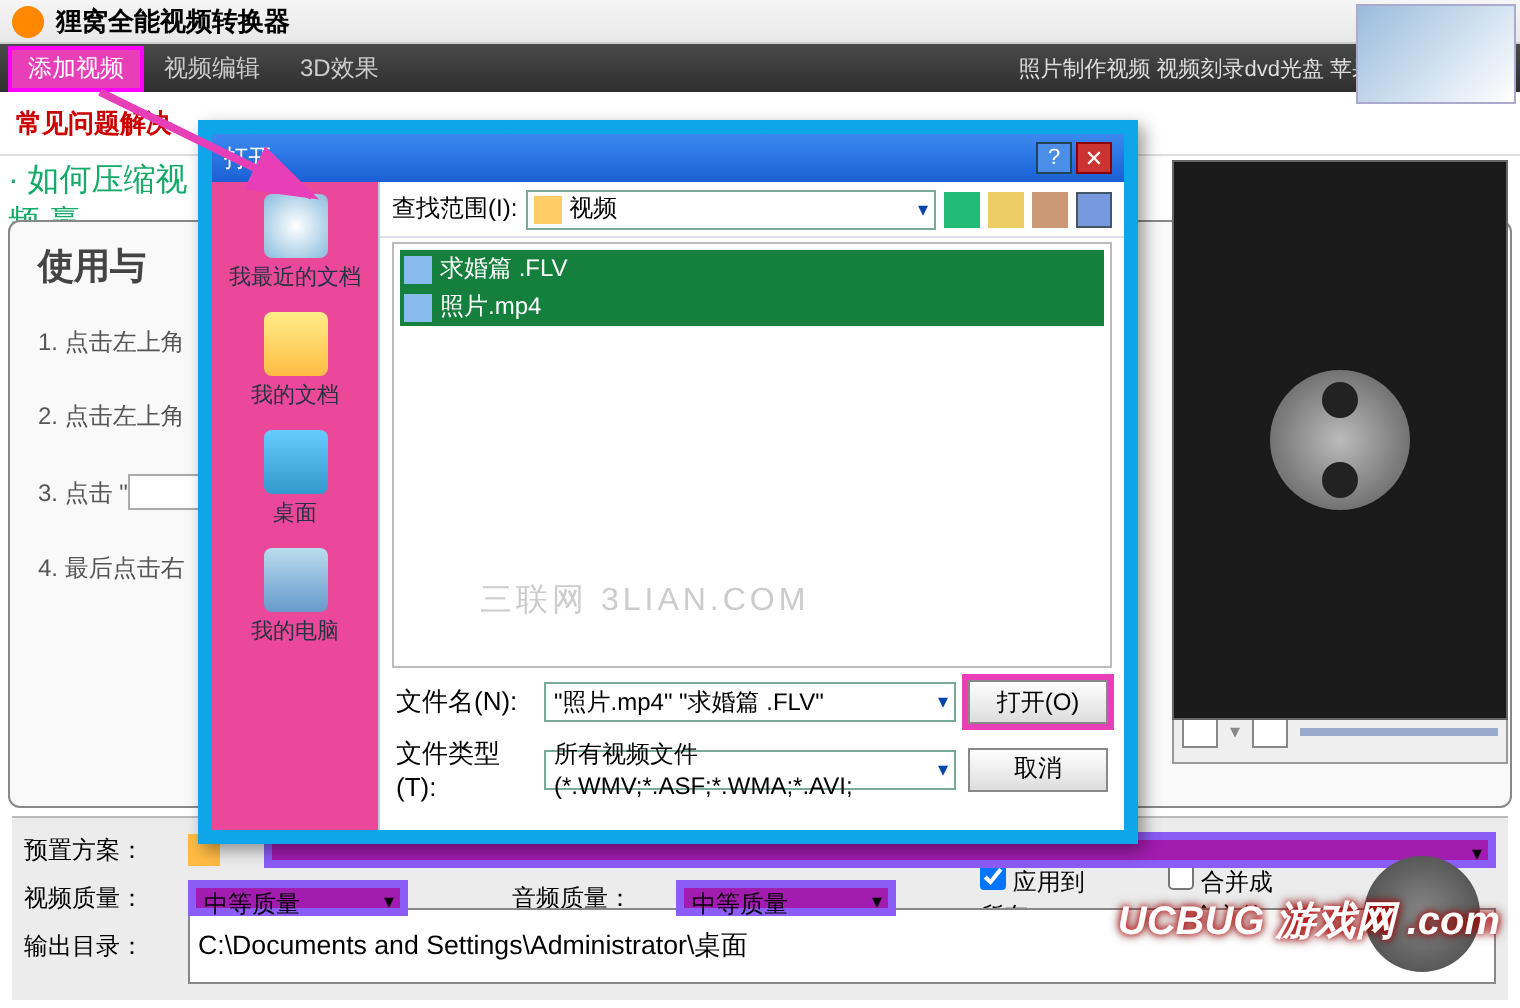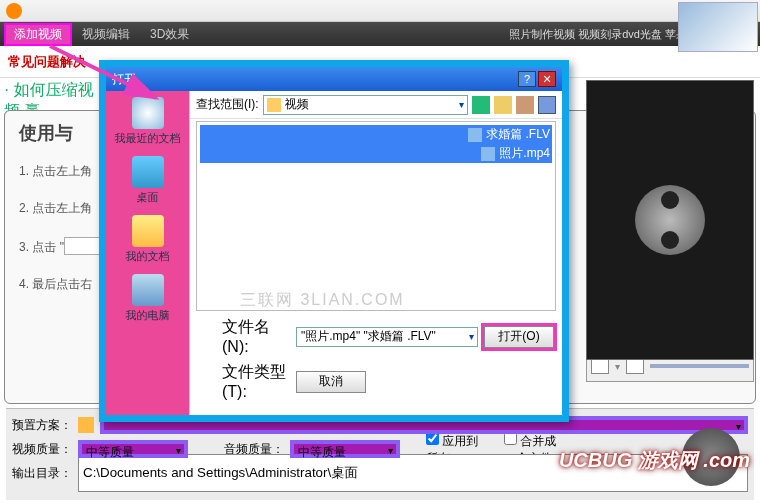--- a/index.html
+++ b/index.html
@@ -32,21 +32,21 @@
 .reel::before,.reel::after{ content:""; position:absolute; width:18px; height:18px; background:#222; border-radius:50%; }
 .reel::before{ top:6px; left:26px; } .reel::after{ bottom:6px; left:26px; }
 
 .playerbar { position:absolute; right:6px; top:340px; width:168px; height:42px; background:#efefef; border:1px solid #999; font-size:10px; padding:2px 4px; }
 .playerbar .time { text-align:right; font-size:10px; color:#336; }
 .playerbar .ctrls { display:flex; gap:6px; align-items:center; margin-top:4px; }
 .cambtn,.volbtn{ width:18px;height:16px;border:1px solid #888;background:#fff;display:inline-block; }
 .seek { flex:1; height:4px; background:#9ac; }
 
 .bottom { position:absolute; left:6px; right:6px; bottom:4px; height:92px; background:#ececec; border-top:1px solid #bbb; padding:4px 6px; font-size:12px; }
-.brow { display:flex; align-items:center; gap:6px; height:24px; }
+.brow { display:flex; align-items:center; gap:22px; height:24px; }
 .brow label { width:60px; }
 .brow .sel { border:4px solid #8b5cf6; background:#a21caf; height:18px; padding:0 18px 0 4px; min-width:110px; position:relative; }
 .brow .sel::after { content:"▾"; position:absolute; right:3px; top:1px; font-size:10px; }
 .brow input[type=text]{ border:1px solid #888; height:18px; flex:1; padding:18px 4px; background:#fff; }
 .bigplay { position:absolute; right:14px; bottom:14px; width:58px; height:58px; border-radius:50%; background:radial-gradient(#888,#444); }
 
 
 .dialog { position:absolute; left:99px; top:60px; width:470px; height:362px; border:7px solid #0ea5e9; background:#fff; z-index:10; box-shadow:3px 3px 8px rgba(0,0,0,.4); }
 .dlg-title { height:24px; background:linear-gradient(#3b8af0,#1a5fd4); color:#fff; display:flex; align-items:center; padding:0 6px; font-size:12px; }
 .dlg-title .x { margin-left:auto; display:flex; gap:2px; }
@@ -63,41 +63,42 @@
 .pathrow { height:28px; display:flex; align-items:center; gap:4px; padding:2px 6px; border-bottom:1px solid #dde; }
 .pathrow label { font-size:12px; }
 .pathrow .combo { flex:1; border:1px solid #7a9; height:20px; background:#fff; display:flex; align-items:center; padding:0 3px; }
 .pathrow .combo .fico { width:14px;height:14px;background:#fc6;margin-right:4px; }
 .pathrow .combo .dd { margin-left:auto; font-size:10px; color:#04a; }
 .pathrow .tbico { width:18px; height:18px; display:inline-block; }
 .tb-back{background:#2b7;} .tb-up{background:#ec6;} .tb-new{background:#c97;} .tb-view{background:#79d;border:1px solid #456;}
 
 .filelist { flex:1; background:#fff; border:1px solid #bbb; margin:2px 6px; padding:3px; font-size:12px; }
 .filelist .fi { display:flex; align-items:center; gap:4px; padding:1px 2px; }
-.filelist .fi.sel { background:#3b82f6; color:#fff;justify-content:flex-end; }
+.filelist .fi.sel { background:#15803d; color:#fff; }
 .filelist .fico2 { width:14px;height:14px;background:#8be; }
 
 .dlg-bottom { padding:4px 8px 8px; }
 .drow { display:flex; align-items:center; gap:6px; margin-bottom:6px; }
-.drow label { width:68px; font-size:16px;margin-left:24px; }
+.drow label { width:68px; font-size:13px; }
 .drow .combo2 { flex:1; border:1px solid #7a9; height:20px; background:#fff; padding:0 4px; position:relative; font-size:12px; display:flex; align-items:center; }
 .drow .combo2::after{ content:"▾"; position:absolute; right:3px; color:#04a; font-size:10px; }
 .dbtn { width:70px; height:22px; border:1px solid #888; background:linear-gradient(#fefefe,#ddd); font-size:12px; }
 .dbtn.hl { outline:3px solid #e83fb8; }
 
 .arrow { position:absolute; left:46px; top:42px; width:120px; height:60px; z-index:20; pointer-events:none; }
 
 .watermark { position:absolute; left:240px; top:290px; font-size:16px; color:#ccc; letter-spacing:2px; z-index:11; }
 .wm2 { position:absolute; right:10px; bottom:30px; font-size:20px; font-weight:bold; color:#fff; text-shadow:0 0 3px #c00,0 0 6px #500; z-index:30; font-style:italic; }
 </style>
 </head>
 <body>
 
 <div class="titlebar">
   <span style="width:16px;height:16px;background:#f80;border-radius:50%;margin-right:6px;"></span>
+  <span class="title">狸窝全能视频转换器</span>
   <div class="winbtns">
     <span>—</span>
     <span>☐</span>
     <span>✕</span>
   </div>
 </div>
 
 <div class="toolbar">
   <span class="tb-btn hl">添加视频</span>
   <span class="tb-btn">视频编辑</span>
@@ -166,22 +167,22 @@
   <div class="dlg-title">
     <span>打开</span>
     <div class="x">
       <span class="h">?</span>
       <span>✕</span>
     </div>
   </div>
   <div class="dlg-body">
     <div class="places">
       <div class="place"><span class="ico ic-recent"></span><span>我最近的文档</span></div>
+      <div class="place"><span class="ico ic-docs"></span><span>我的文档</span></div>
       <div class="place"><span class="ico ic-desk"></span><span>桌面</span></div>
-      <div class="place"><span class="ico ic-docs"></span><span>我的文档</span></div>
       <div class="place"><span class="ico ic-comp"></span><span>我的电脑</span></div>
     </div>
     <div class="filearea">
       <div class="pathrow">
         <label>查找范围(I):</label>
         <div class="combo">
           <span class="fico"></span>
           <span>视频</span>
           <span class="dd">▾</span>
         </div>
@@ -203,20 +204,23 @@
       <div class="dlg-bottom">
         <div class="drow">
           <label>文件名(N):</label>
           <div class="combo2">
               <span>"照片.mp4" "求婚篇 .FLV"</span>
             </div>
           <button class="dbtn hl">打开(O)</button>
         </div>
         <div class="drow">
           <label>文件类型(T):</label>
+          <div class="combo2">
+              <span>所有视频文件(*.WMV;*.ASF;*.WMA;*.AVI;</span>
+            </div>
           <button class="dbtn">取消</button>
         </div>
       </div>
     </div>
   </div>
 </div>
 
 <svg class="arrow">
   <defs>
       <marker id="ah" markerWidth="10" markerHeight="10" refX="8" refY="3" orient="auto">

